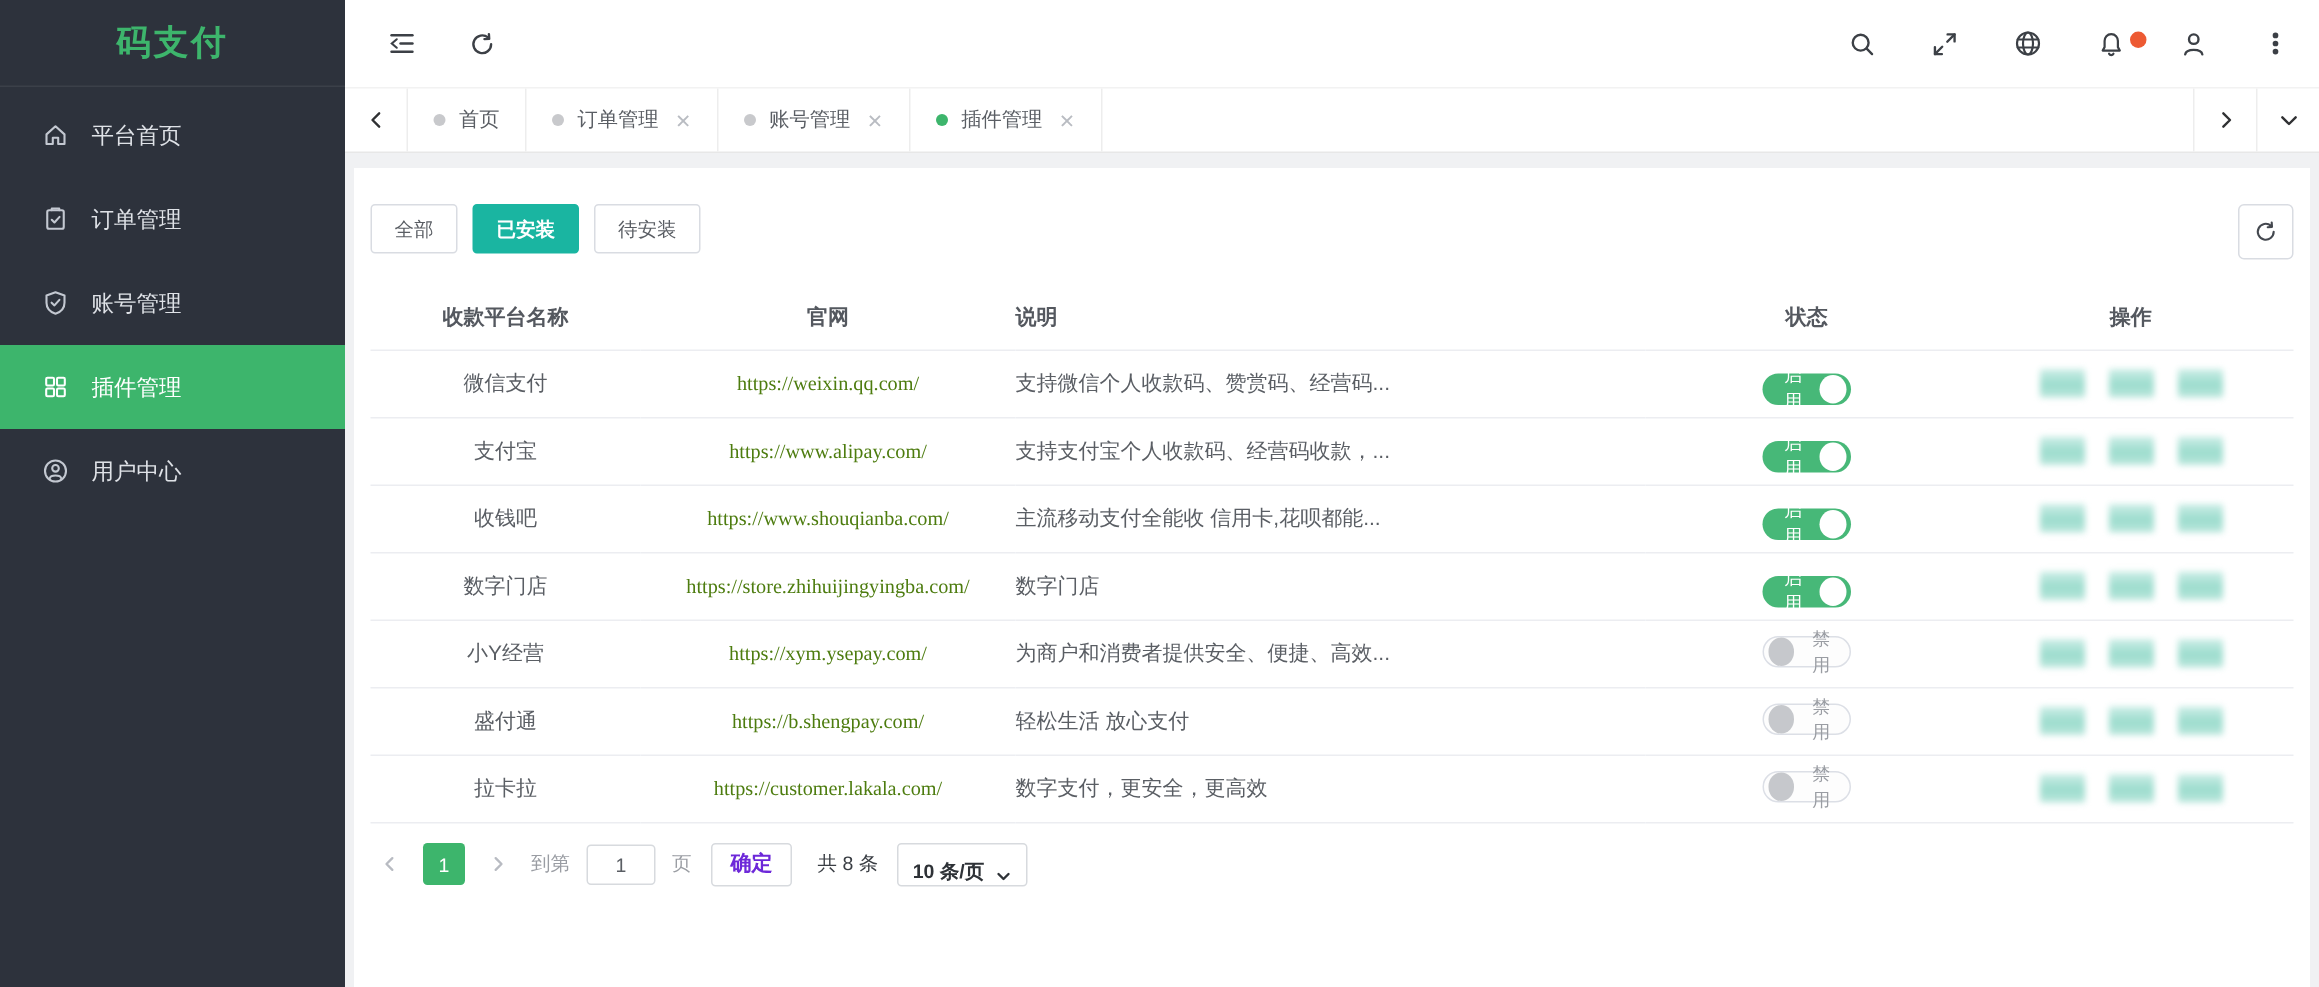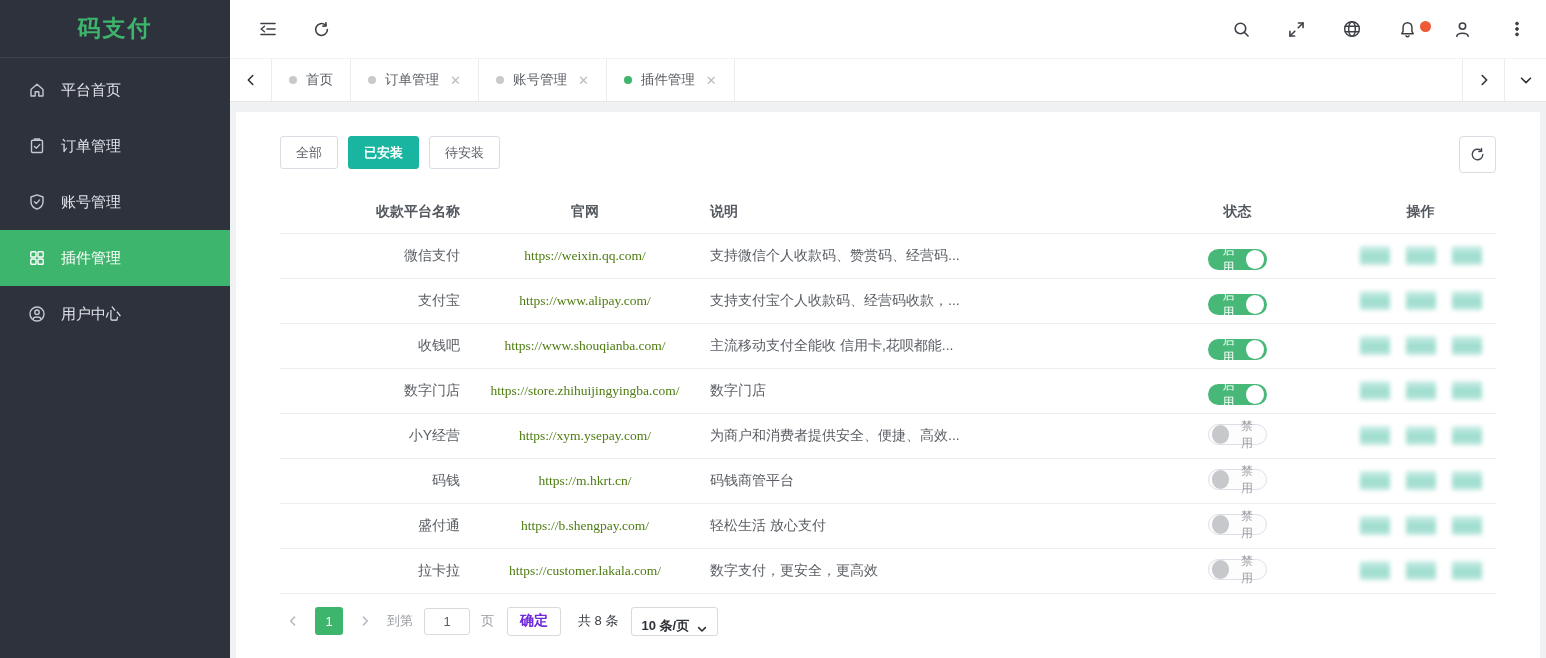--- a/index.html
+++ b/index.html
@@ -44,40 +44,40 @@
   .tab-nav.left { border-right:1px solid #ededed; }
   .tab-nav.rt { border-left:1px solid #ededed; }
   .tab { display:flex; align-items:center; gap:9px; padding:0 17px;
          border-right:1px solid #ededed; font-size:13.5px; color:#5a5e64; cursor:pointer; }
   .tab .dot { width:8px; height:8px; border-radius:50%; background:#c8c9cc; }
   .tab.active .dot { background:#3db56c; }
   .tab-close { color:#b9bcc2; font-size:13px; margin-left:2px; cursor:pointer; }
   .tab-spacer { flex:1; }
 
   .content-wrap { flex:1; background:#f0f1f3; padding:10px 6px 0 6px; min-height:0; }
-  .card { background:#fff; height:100%; padding:24px 44px; }
+  .card { background:#fff; height:100%; padding:24px 11px; }
 
   
   .filter-row { display:flex; align-items:flex-start; }
   .btn { height:33px; padding:0 15px; border:1px solid #d9dce2; background:#fff; color:#5a5e64;
          font-size:13px; border-radius:3px; margin-right:10px; cursor:pointer;
          font-family:"Liberation Sans",sans-serif; }
   .btn.active { background:#1ab5a1; border-color:#1ab5a1; color:#fff; font-weight:bold; }
   .refresh-btn { margin-left:auto; width:37px; height:37px; border:1px solid #d9dce2;
                  border-radius:4px; background:#fff; display:flex; align-items:center;
                  justify-content:center; cursor:pointer; color:#44484f; }
   .refresh-btn svg { stroke:#44484f; }
 
   
   table { width:100%; border-collapse:collapse; margin-top:18px; table-layout:fixed; }
   thead th { height:42px; font-size:14px; font-weight:bold; color:#54585f;
              border-bottom:1px solid #ecedf1; }
   tbody td { height:45px; font-size:14px; color:#5a5e64; border-bottom:1px solid #ecedf1;
              text-align:center; vertical-align:middle; }
-  th.c-name, td.c-name { width:180px; text-align:right; }
+  th.c-name, td.c-name { width:180px; text-align:center; }
   th.c-site, td.c-site { width:250px; text-align:center; }
   th.c-desc, td.c-desc { width:305px; text-align:left; }
   th.c-blur, td.c-blur { width:115px; text-align:center; }
   th.c-stat, td.c-stat { width:215px; text-align:center; }
   th.c-ops,  td.c-ops  { width:auto;  text-align:center; }
   td.c-site a { color:#4d7c0f; text-decoration:none; font-size:13.5px;font-family:Liberation Serif, serif; }
   td.c-desc { white-space:nowrap; overflow:hidden;margin-left:47px; }
 
   .blur-gray { width:40px; height:15px; margin:0 auto; border-radius:1px;
                background:linear-gradient(90deg,#dddddd 0%,#b5b8bb 40%,#c7cacd 70%,#d6d8da 100%);
@@ -366,37 +366,20 @@
                   <span class="blur-teal"></span>
                   <span class="blur-teal"></span>
                   <span class="blur-teal"></span>
                 </span>
               </td>
           </tr>
           <tr>
             <td class="c-name">小Y经营</td>
             <td class="c-site"><a href="#">https://xym.ysepay.com/</a></td>
             <td class="c-desc">为商户和消费者提供安全、便捷、高效...</td>
-            <td class="c-blur"><span class="blur-gray"></span></td>
-            <td class="c-stat"><span class="switch off">
-                  <span class="knob"></span>
-                  <span>禁用</span>
-                </span></td>
-            <td class="c-ops">
-                <span class="ops">
-                  <span class="blur-teal"></span>
-                  <span class="blur-teal"></span>
-                  <span class="blur-teal"></span>
-                </span>
-              </td>
-          </tr>
-          <tr>
-            <td class="c-name">码钱</td>
-            <td class="c-site"><a href="#">https://m.hkrt.cn/</a></td>
-            <td class="c-desc">码钱商管平台</td>
             <td class="c-blur"><span class="blur-gray"></span></td>
             <td class="c-stat"><span class="switch off">
                   <span class="knob"></span>
                   <span>禁用</span>
                 </span></td>
             <td class="c-ops">
                 <span class="ops">
                   <span class="blur-teal"></span>
                   <span class="blur-teal"></span>
                   <span class="blur-teal"></span>

